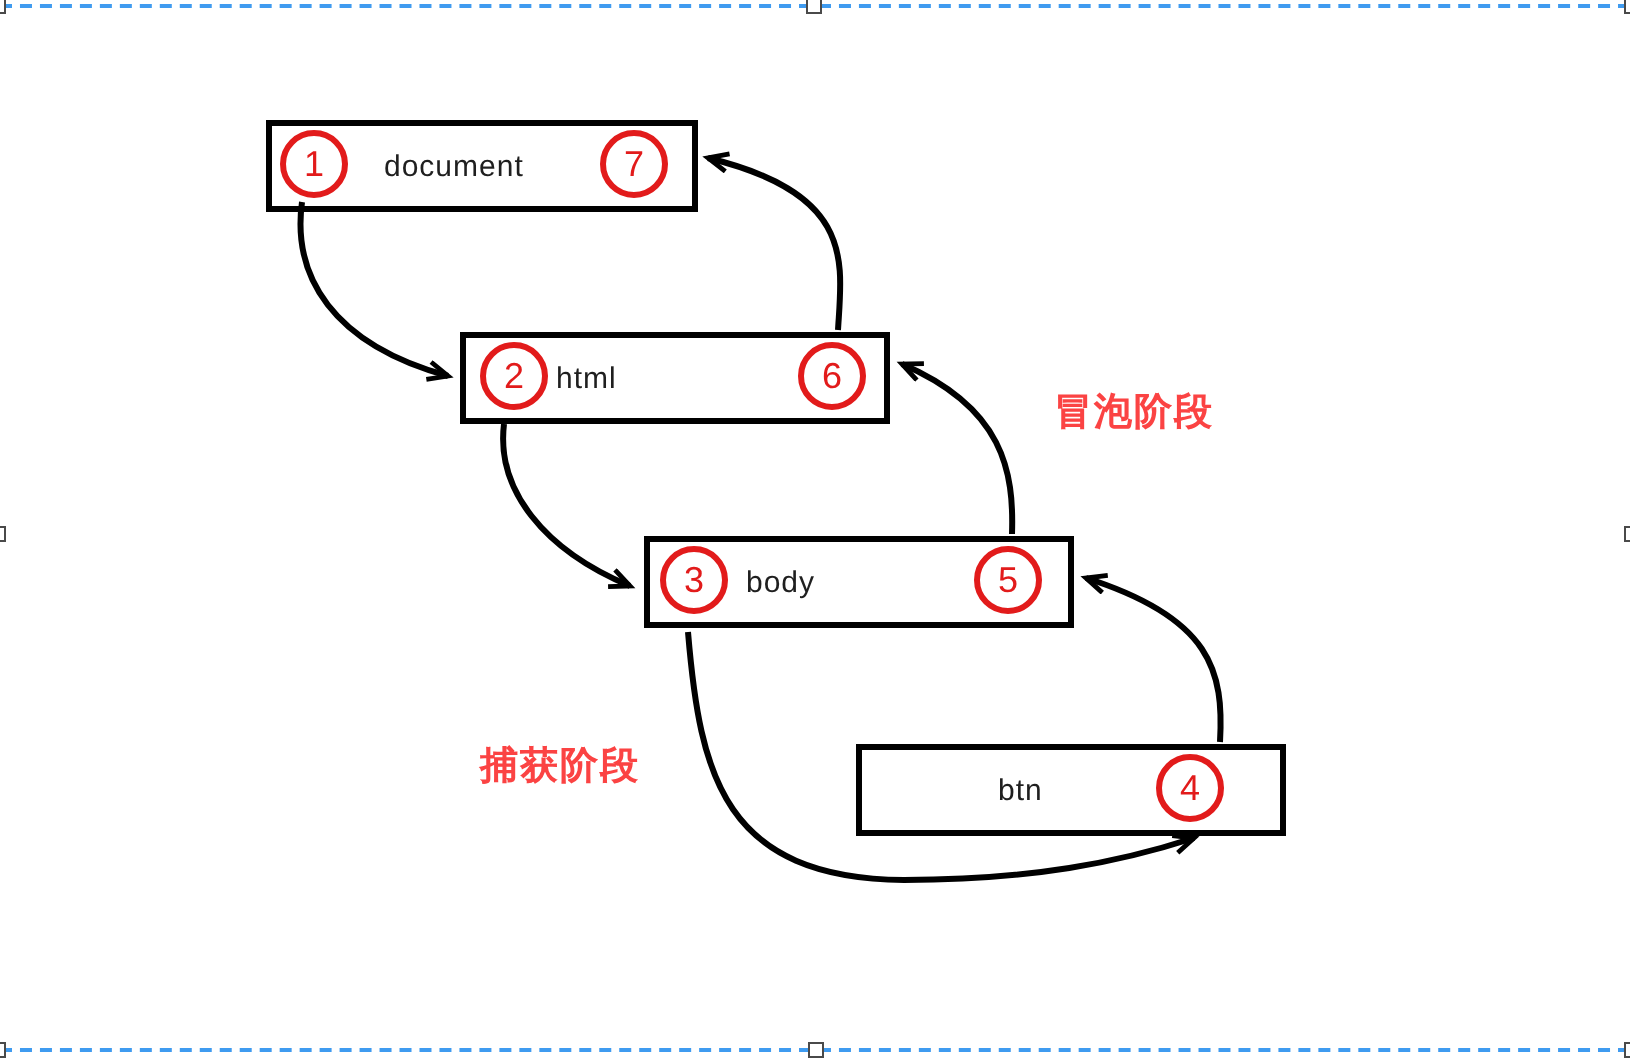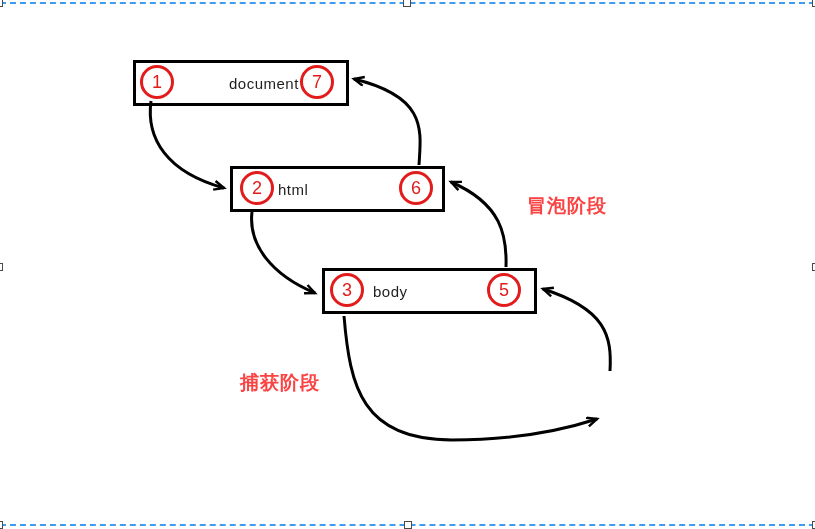--- a/index.html
+++ b/index.html
@@ -34,21 +34,21 @@
   .node-html .circle.cl{left:7px;}
   .node-body .circle.cl{left:5px;}
   .circle.cr{right:12px;}
   .node-html .circle.cr{right:9px;}
   .node-body .circle.cr{right:13px;}
   .node-btn .circle.cr{right:28px;}
   .nlabel{
     position:absolute;top:0;height:40px;display:flex;align-items:center;
     color:#1f1f1f;font-size:15px;letter-spacing:.5px;
   }
-  .node-document .nlabel{left:56px;margin-left:37px;}
+  .node-document .nlabel{left:56px;}
   .node-html .nlabel{left:45px;}
   .node-body .nlabel{left:48px;}
   .node-btn .nlabel{left:68px;}
   
   .phase{
     position:absolute;color:#fb4343;font-size:19px;font-weight:bold;
     letter-spacing:1px;z-index:3;white-space:nowrap;
   }
   .phase-bubble{left:527px;top:193px;}
   .phase-capture{left:240px;top:370px;}
@@ -97,20 +97,26 @@
   <div class="node node-body">
     <div class="circle cl">
       <span>3</span>
     </div>
     <span class="nlabel">body</span>
     <div class="circle cr">
       <span>5</span>
     </div>
   </div>
 
+  <div class="node node-btn">
+    <span class="nlabel">btn</span>
+    <div class="circle cr">
+      <span>4</span>
+    </div>
+  </div>
 
   <div class="phase phase-capture">捕获阶段</div>
   <div class="phase phase-bubble">冒泡阶段</div>
 
   <div class="sel-line sel-top"></div>
   <div class="sel-line sel-bottom"></div>
   <div class="handle" style="left:-5px;top:-1px;"></div>
   <div class="handle" style="left:403px;top:-1px;"></div>
   <div class="handle" style="left:812px;top:-1px;"></div>
   <div class="handle" style="left:-5px;top:263px;"></div>

